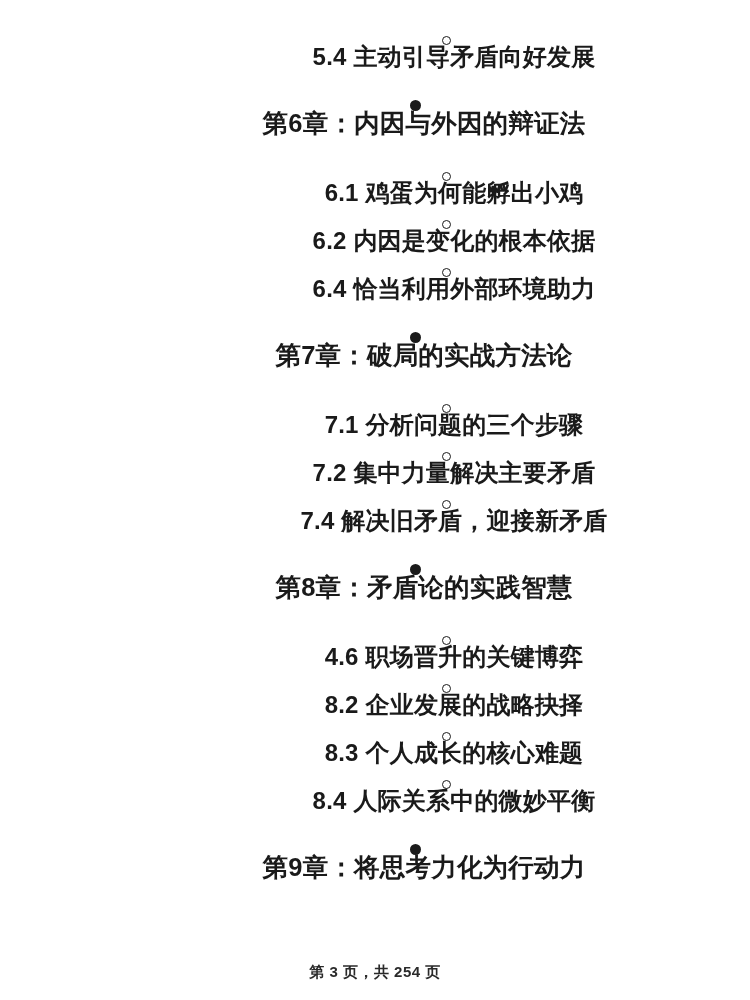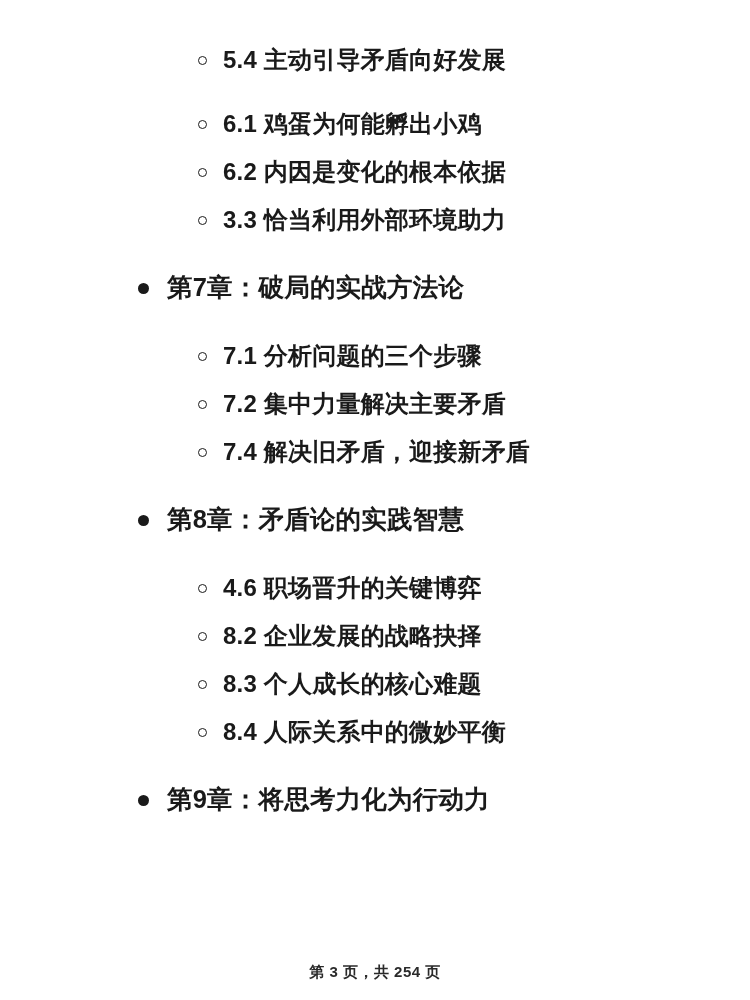--- a/index.html
+++ b/index.html
@@ -24,20 +24,21 @@
   }
   .toc {
     list-style: none;
     margin: 0;
     padding: 0;
   }
   .toc-item {
     display: flex;
     align-items: flex-start;
     line-height: 1.0;
+    flex-direction: column;
   }
   
   .lvl1 {
     margin: 0 0 0 0;
     padding-left: 98px;
     min-height: 56px;
     align-items: center;
   }
   .lvl1 .bullet {
     width: 11px;
@@ -92,31 +93,35 @@
 </style>
 </head>
 <body>
 
 <div class="page">
   <ul class="toc" id="toc-list">
       <li class="toc-item lvl2">
         <span class="bullet"></span>
         <span class="label">5.4 主动引导矛盾向好发展</span>
       </li>
+      <li class="toc-item lvl1 gap-top">
+        <span class="bullet"></span>
+        <span class="label">第6章：内因与外因的辩证法</span>
+      </li>
       <li class="toc-item lvl2 gap-top">
         <span class="bullet"></span>
         <span class="label">6.1 鸡蛋为何能孵出小鸡</span>
       </li>
       <li class="toc-item lvl2">
         <span class="bullet"></span>
         <span class="label">6.2 内因是变化的根本依据</span>
       </li>
       <li class="toc-item lvl2">
         <span class="bullet"></span>
-        <span class="label">3.3 恰当利用外部环境助力</span>
+        <span class="label">6.4 恰当利用外部环境助力</span>
       </li>
       <li class="toc-item lvl1 gap-top">
         <span class="bullet"></span>
         <span class="label">第7章：破局的实战方法论</span>
       </li>
       <li class="toc-item lvl2 gap-top">
         <span class="bullet"></span>
         <span class="label">7.1 分析问题的三个步骤</span>
       </li>
       <li class="toc-item lvl2">

